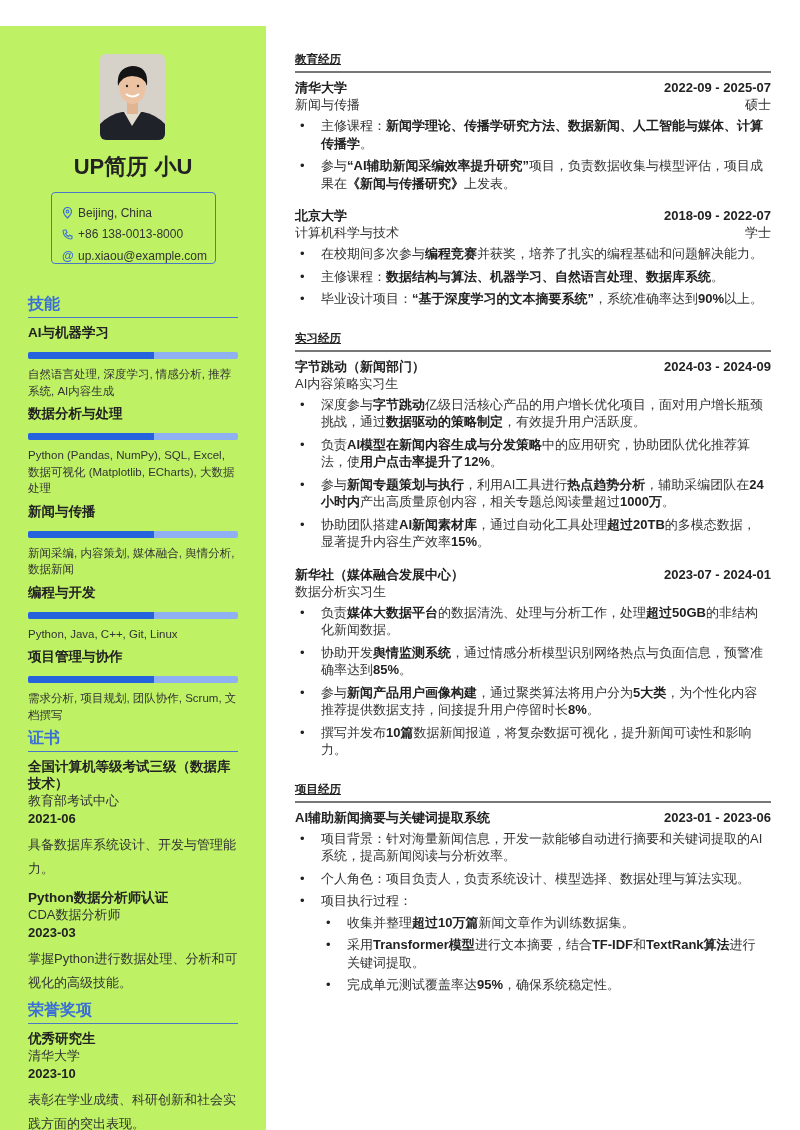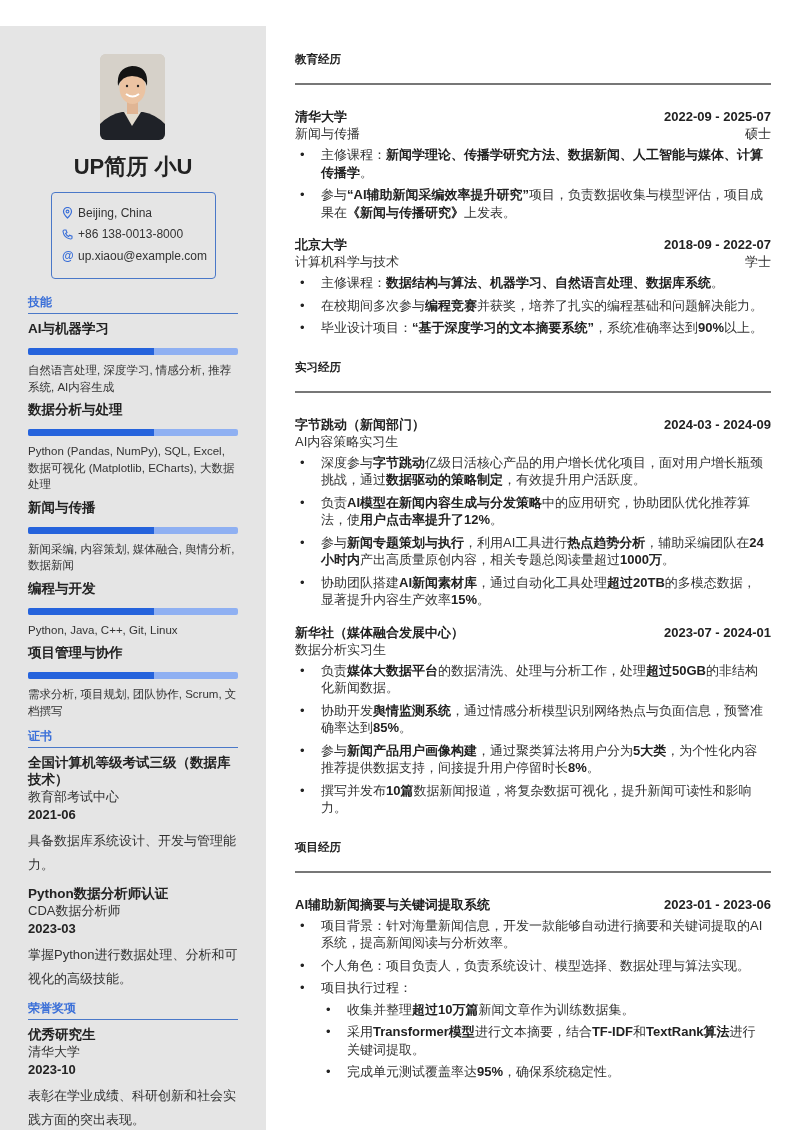--- a/index.html
+++ b/index.html
@@ -2,55 +2,55 @@
 <html><head>
 <meta charset="utf-8">
 <style>
   html, body { margin: 0; padding: 0; }
   body {
     width: 800px; height: 1130px; background: #ffffff; position: relative; overflow: hidden;
     font-family: "Liberation Sans", "DejaVu Sans", sans-serif; color: #222;
   }
   .sidebar {
     position: absolute; left: 0; top: 26px; width: 266px; height: 1104px;
-    background: #e5e5e5; box-sizing: border-box; padding: 0 28px;
+    background: #bef264; box-sizing: border-box; padding: 0 28px;
   }
   .photo {
     position: absolute; left: 100px; top: 28px; width: 65px; height: 86px;
     border-radius: 6px; overflow: hidden; background: #cfcac2;
   }
   .name {
     position: absolute; left: 0; width: 266px; top: 126px; text-align: center;
     font-size: 22px; font-weight: bold; color: #222;
   }
   .contact-box {
-    position: absolute; left: 51px; top: 166px; width: 165px; height: 87px;
+    position: absolute; left: 51px; top: 166px; width: 165px; height: 72px;
     border: 1.5px solid #4a78c8; border-radius: 4px; box-sizing: border-box;
     padding: 9px 0 0 10px;
   }
   .contact-row { display: flex; align-items: center; height: 21.5px; font-size: 12px; color: #333; }
   .contact-row .ic { width: 16px; display: inline-flex; color: #3a6fd8; }
   .side-section { position: absolute; left: 28px; width: 210px; }
   .side-title {
-    font-size: 12px; font-weight: bold; color: #3a6fd8;
+    font-size: 16px; font-weight: bold; color: #3a6fd8;
     border-bottom: 1.5px solid #4a78c8; padding-bottom: 2px; margin-bottom: 6px;
   }
   .skill-name { font-size: 13.5px; font-weight: bold; color: #222; margin-top: 4px; }
   .bar { position: relative; height: 7px; background: #8fb0f2; border-radius: 2px; margin: 10px 0 7px 0; }
   .bar .fill { position: absolute; left: 0; top: 0; height: 7px; background: #2563dc; border-radius: 2px 0 0 2px; }
   .skill-desc { font-size: 11.5px; color: #333; line-height: 16.5px; margin-bottom: 6px; }
   .cert-name { font-size: 13.5px; font-weight: bold; color: #222; line-height: 17px; }
   .cert-org { font-size: 13px; color: #333; line-height: 17px; }
   .cert-date { font-size: 13px; font-weight: bold; color: #222; line-height: 20px; }
   .cert-desc { font-size: 13px; color: #333; line-height: 24px; margin-top: 4px; margin-bottom: 8px; }
 
   .main { position: absolute; left: 295px; top: 52px; width: 476px; }
   .sec-title {
     font-size: 11.5px; font-weight: bold; color: #222; border-bottom: 2px solid #777;
-    padding-bottom: 16px; margin-bottom: 23px;
+    padding-bottom: 4px; margin-bottom: 6px; text-decoration: underline;
   }
   .entry-head { display: flex; justify-content: space-between; font-size: 13px; font-weight: bold; color: #222; line-height: 17px; }
   .entry-sub { display: flex; justify-content: space-between; font-size: 13px; color: #333; line-height: 17px; margin-bottom: 4px; }
   ul.bullets { margin: 0; padding: 0 0 0 26px; list-style: none; }
   ul.bullets li {
     position: relative; font-size: 13px; line-height: 17.5px; color: #333; margin-bottom: 5px; padding-right: 4px;
   }
   ul.bullets li::before {
     content: "•"; position: absolute; left: -21px; top: 0; font-size: 13px; color: #222;
   }
@@ -188,22 +188,22 @@
   <div>
     <div class="entry-head">
         <span>北京大学</span>
         <span>2018-09 - 2022-07</span>
       </div>
     <div class="entry-sub">
         <span>计算机科学与技术</span>
         <span>学士</span>
       </div>
     <ul class="bullets">
+        <li><span>在校期间多次参与</span><b>编程竞赛</b><span>并获奖，培养了扎实的编程基础和问题解决能力。</span></li>
         <li><span>主修课程：</span><b>数据结构与算法、机器学习、自然语言处理、数据库系统</b><span>。</span></li>
-        <li><span>在校期间多次参与</span><b>编程竞赛</b><span>并获奖，培养了扎实的编程基础和问题解决能力。</span></li>
         <li><span>毕业设计项目：</span><b>“基于深度学习的文本摘要系统”</b><span>，系统准确率达到</span><b>90%</b><span>以上。</span></li>
       </ul>
   </div>
   <div class="gap-section"></div>
 
   <div class="sec-title">实习经历</div>
   <div>
     <div class="entry-head">
         <span>字节跳动（新闻部门）</span>
         <span>2024-03 - 2024-09</span>

